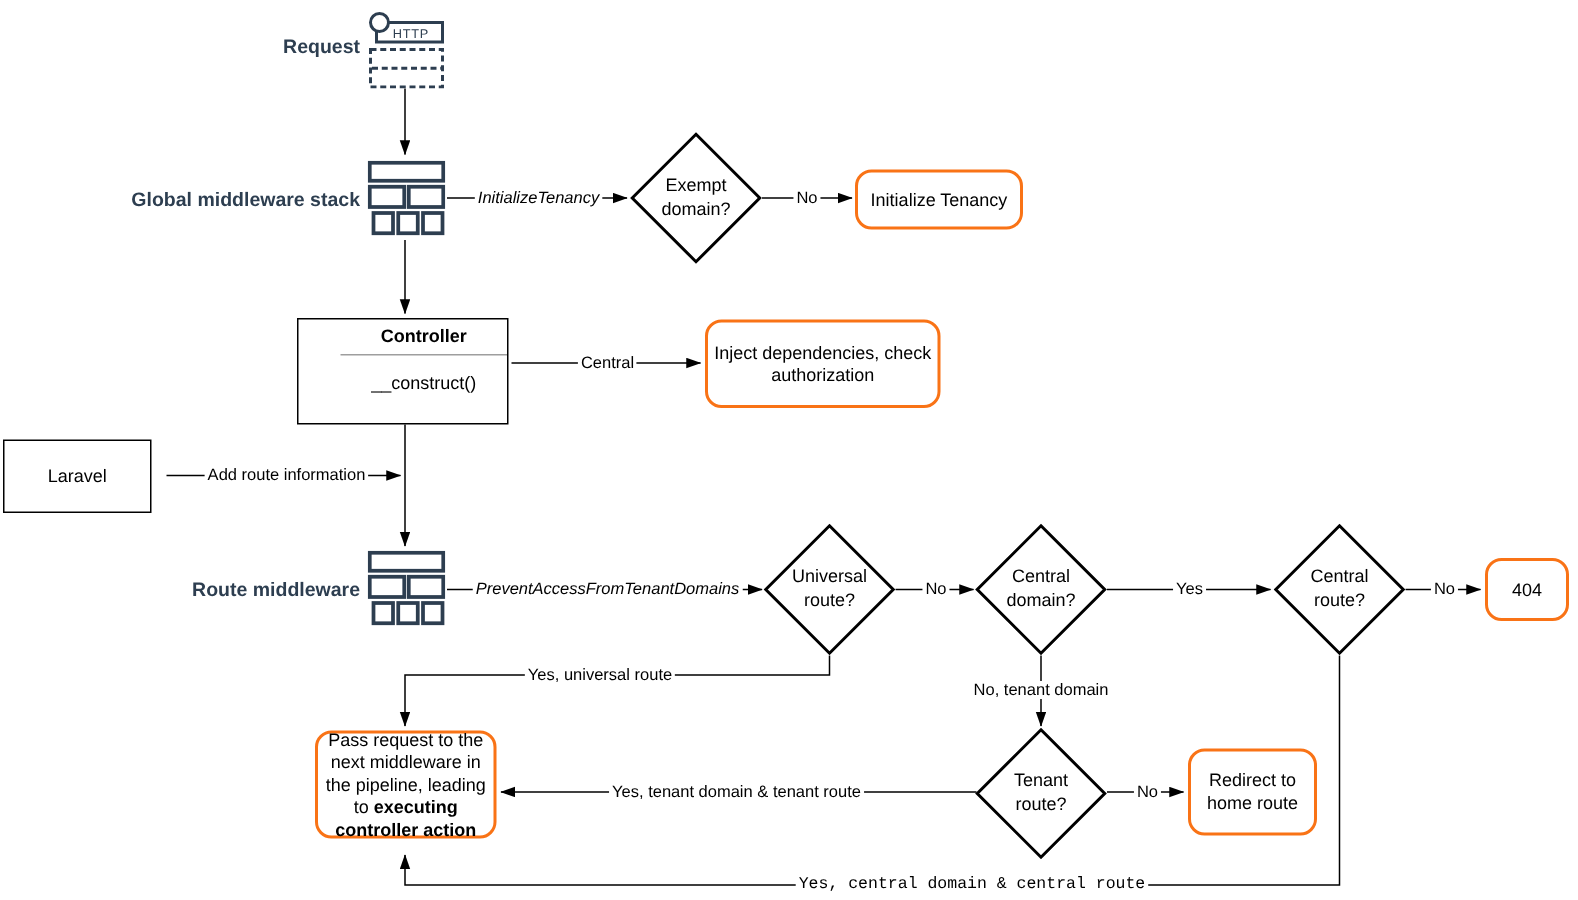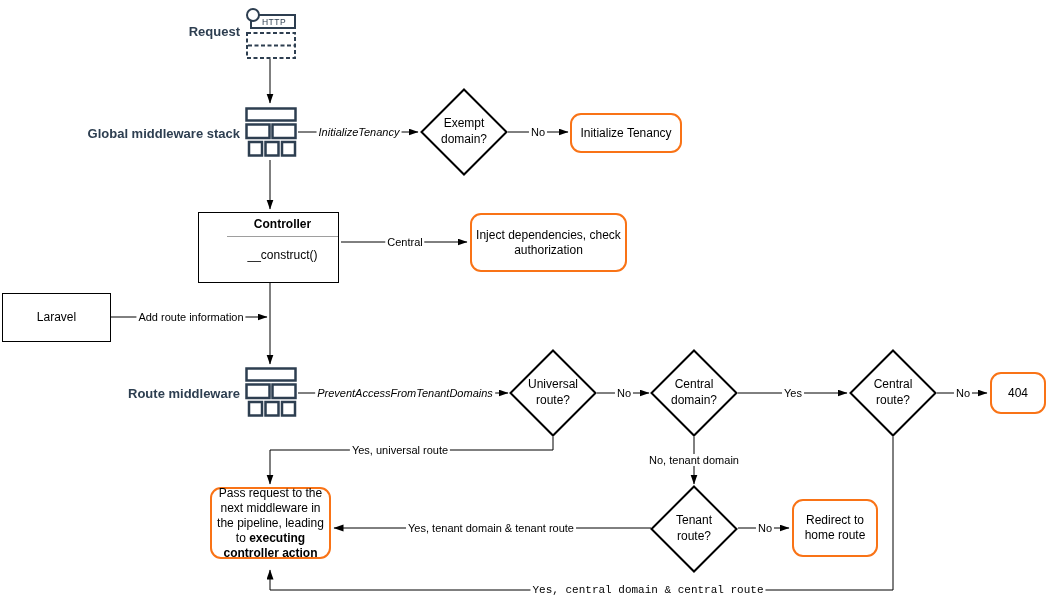--- a/index.html
+++ b/index.html
@@ -193,21 +193,21 @@
 
   <div class="node rounded" style="left:570px; top:113px; width:112px; height:40px;">Initialize Tenancy</div>
 
   <div class="uml" style="left:198px; top:212px; width:141px; height:71px;padding-left:28px;">
     <div class="uml-title">Controller</div>
     <div class="uml-body">__construct()</div>
   </div>
 
   <div class="node rounded" style="left:470px; top:213px; width:157px; height:59px;">Inject dependencies, check authorization</div>
 
-  <div class="node plain" style="left:2px; top:293px; width:109px; height:49px;">Laravel</div>
+  <div class="node plain" style="left:2px; top:293px; width:99px; height:49px;">Laravel</div>
 
   <div class="node rounded" style="left:990px; top:372px; width:56px; height:42px;">404</div>
 
   <div class="node rounded" style="left:792px; top:499px; width:86px; height:58px;">Redirect to home route</div>
 
   <div class="node rounded" style="left:210px; top:487px; width:121px; height:72px;">
     <div class="pass-text"><span>Pass request to the next middleware in the pipeline, leading to </span><b>executing controller action</b></div>
   </div>
 
   <div class="edge-label italic" style="left:359px; top:132px;">InitializeTenancy</div>

